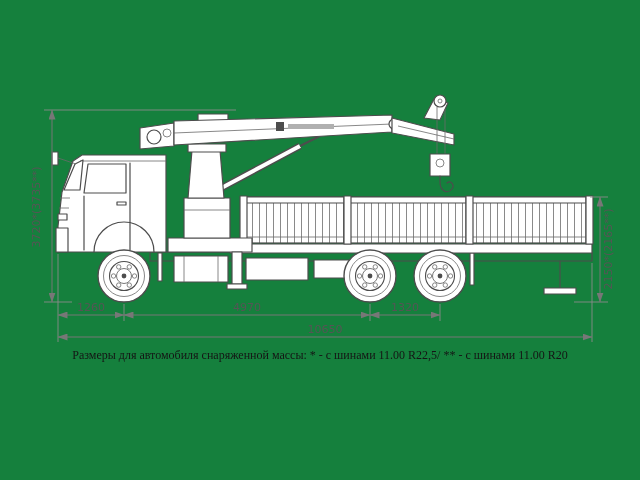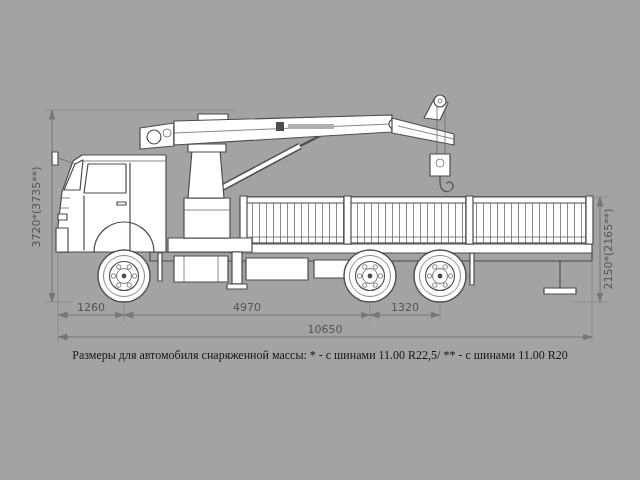--- a/index.html
+++ b/index.html
@@ -1,17 +1,17 @@
 <!DOCTYPE html>
 <html><head>
 <meta charset="utf-8">
 <title>Truck dimension drawing</title>
 <style>
   html,body{margin:0;padding:0;background:#ffffff;}
-  .canvas{position:relative;width:640px;height:480px;background:#a3a3a3;overflow:hidden;
+  .canvas{position:relative;width:640px;height:480px;background:#15803d;overflow:hidden;
           font-family:"DejaVu Sans",sans-serif;}
   svg{display:block;}
   .outline{fill:none;stroke:#4d4d4d;stroke-width:1.2;stroke-linejoin:round;stroke-linecap:round;}
   .solid{fill:#ffffff;stroke:#4d4d4d;stroke-width:1.2;stroke-linejoin:round;}
   .dark{fill:#4d4d4d;stroke:none;}
   .thin{fill:none;stroke:#6a6a6a;stroke-width:0.8;}
   .dim{stroke:#777777;stroke-width:1;fill:none;}
   .ext{stroke:#8a8a8a;stroke-width:0.9;fill:none;}
   .dimtext{font-family:"DejaVu Sans",sans-serif;font-size:11px;fill:#555555;}
   .caption{font-family:"Liberation Serif",serif;font-size:12px;fill:#151515;}

